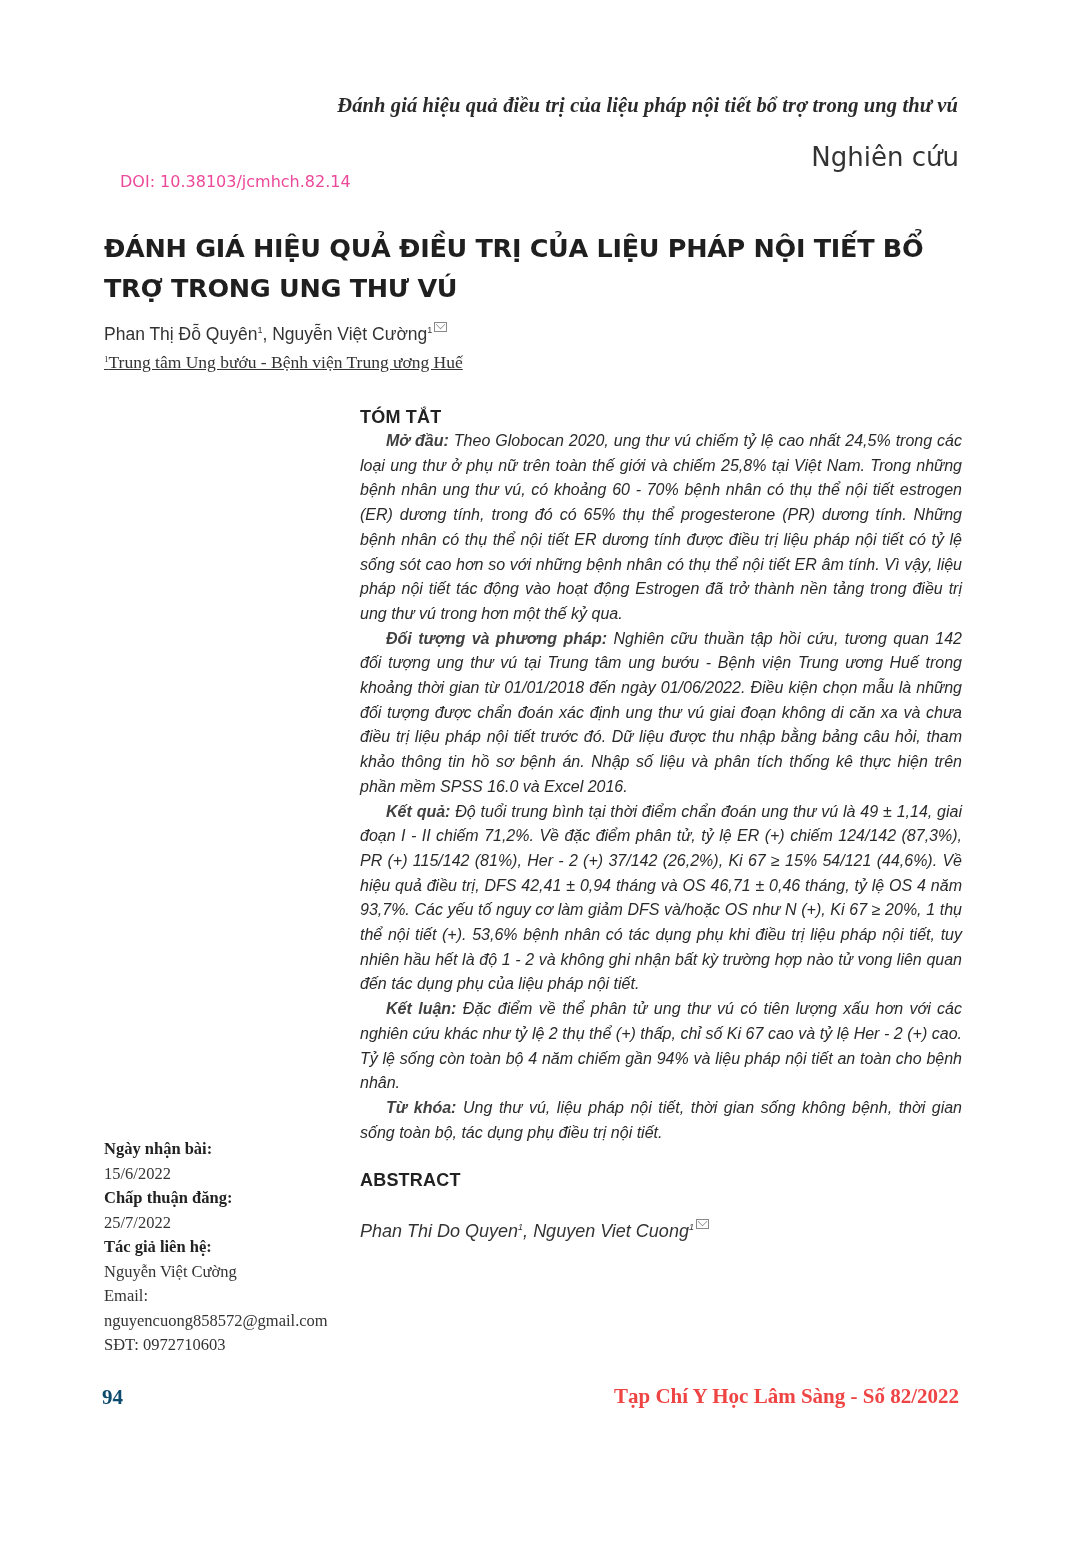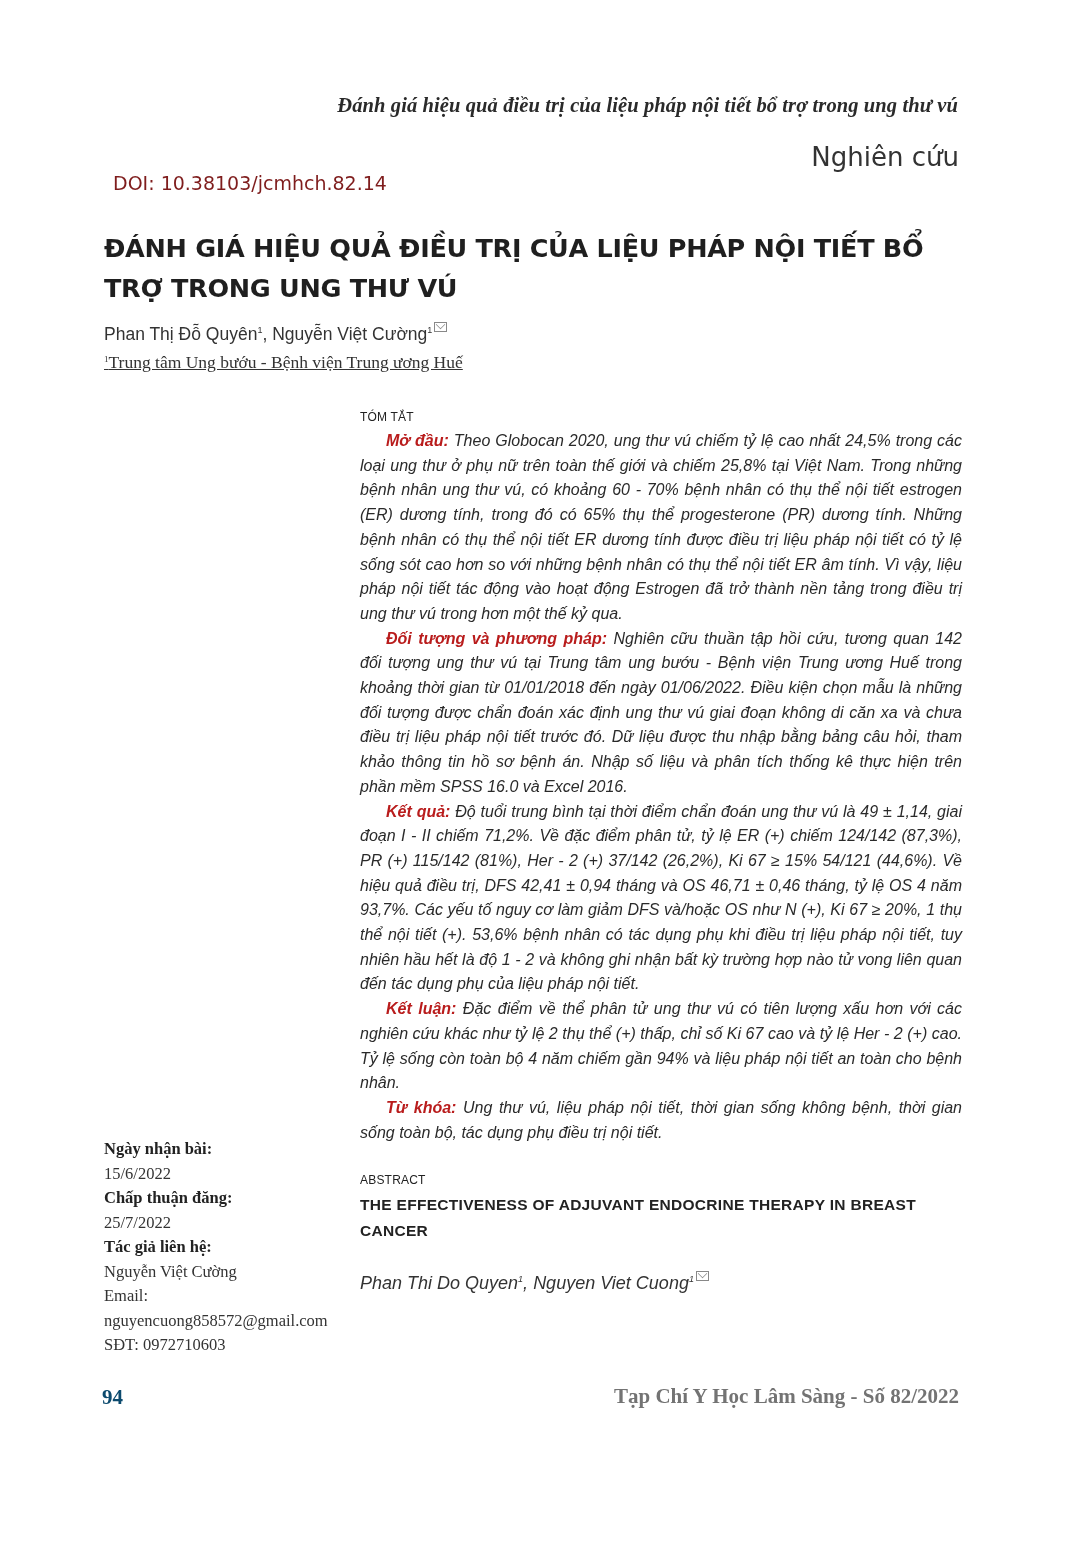--- a/index.html
+++ b/index.html
@@ -5,22 +5,22 @@
     html, body { margin: 0; padding: 0; background: #ffffff; }
     body { width: 1090px; height: 1541px; position: relative; overflow: hidden; color: #222; }
 
     .running-head {
       position: absolute; top: 94px; right: 132px;
       font-family: "Liberation Serif", "DejaVu Serif", serif;
       font-style: italic; font-weight: bold; font-size: 20.5px; color: #2a2a2a;
       letter-spacing: 0.1px;
     }
     .doi {
-      position: absolute; top: 172px; left: 113px;
-      font-family: "DejaVu Sans", sans-serif; font-size: 19px; color: #7f1d1d;
+      position: absolute; top: 172px; left: 120px;
+      font-family: "DejaVu Sans", sans-serif; font-size: 16px; color: #ec4899;
     }
     .section-type {
       position: absolute; top: 142px; right: 131px;
       font-family: "DejaVu Sans", sans-serif; font-size: 26px; color: #333; font-weight: normal;
     }
     .title {
       position: absolute; top: 228px; left: 104px; width: 870px;
       font-family: "DejaVu Sans", sans-serif; font-weight: bold; font-size: 25.5px;
       line-height: 40px; color: #1f1f1f; letter-spacing: -0.3px;
     }
@@ -43,35 +43,35 @@
     .side-meta {
       position: absolute; top: 1137px; left: 104px; width: 250px;
       font-family: "Liberation Serif", "DejaVu Serif", serif; font-size: 16.5px; line-height: 24.5px; color: #333;
     }
     .side-meta .label { font-weight: bold; color: #222; }
 
     .abstract-col {
       position: absolute; top: 405px; left: 360px; width: 602px;
       font-family: "Liberation Sans", sans-serif; font-size: 16px; line-height: 24.7px; color: #2a2a2a;
     }
-    .col-heading { font-weight: normal; font-style: normal; font-size: 12px; color: #222; margin: 0; line-height: 24px; letter-spacing: 0.2px; }
+    .col-heading { font-weight: bold; font-style: normal; font-size: 18px; color: #222; margin: 0; line-height: 24px; letter-spacing: 0.2px; }
     .para { margin: 0; text-align: justify; font-style: italic; text-indent: 26px; }
-    .para .lead { font-weight: bold; color: #b91c1c; }
+    .para .lead { font-weight: bold; color: #404040; }
     .abstract-head { margin-top: 23px; }
     .en-title { font-weight: bold; font-size: 15.5px; line-height: 26px; color: #222; margin: 0; letter-spacing: 0.3px; }
     .en-authors { margin-top: 22px; font-style: italic; font-size: 18px; color: #333; line-height: 26px; }
     .en-intro { margin-top: 4px; }
 
     .footer-page {
       position: absolute; top: 1385px; left: 102px;
       font-family: "Liberation Serif", "DejaVu Serif", serif; font-weight: bold; font-size: 21px; color: #0c4a6e;
     }
     .footer-journal {
       position: absolute; top: 1384px; right: 131px;
-      font-family: "Liberation Serif", "DejaVu Serif", serif; font-weight: bold; font-size: 21px; color: #737373;
+      font-family: "Liberation Serif", "DejaVu Serif", serif; font-weight: bold; font-size: 21px; color: #ef4444;
     }
   </style>
 </head>
 <body>
 
 <div class="running-head">Đánh giá hiệu quả điều trị của liệu pháp nội tiết bổ trợ trong ung thư vú</div>
 
 <div class="doi">DOI: 10.38103/jcmhch.82.14</div>
 <div class="section-type">Nghiên cứu</div>
 
@@ -98,21 +98,20 @@
     <span class="lead">Kết quả:</span><span> Độ tuổi trung bình tại thời điểm chẩn đoán ung thư vú là 49 ± 1,14, giai đoạn I - II chiếm 71,2%. Về đặc điểm phân tử, tỷ lệ ER (+) chiếm 124/142 (87,3%), PR (+) 115/142 (81%), Her - 2 (+) 37/142 (26,2%), Ki 67 ≥ 15% 54/121 (44,6%). Về hiệu quả điều trị, DFS 42,41 ± 0,94 tháng và OS 46,71 ± 0,46 tháng, tỷ lệ OS 4 năm 93,7%. Các yếu tố nguy cơ làm giảm DFS và/hoặc OS như N (+), Ki 67 ≥ 20%, 1 thụ thể nội tiết (+). 53,6% bệnh nhân có tác dụng phụ khi điều trị liệu pháp nội tiết, tuy nhiên hầu hết là độ 1 - 2 và không ghi nhận bất kỳ trường hợp nào tử vong liên quan đến tác dụng phụ của liệu pháp nội tiết.</span>
   </p>
   <p class="para">
     <span class="lead">Kết luận:</span><span> Đặc điểm về thể phân tử ung thư vú có tiên lượng xấu hơn với các nghiên cứu khác như tỷ lệ 2 thụ thể (+) thấp, chỉ số Ki 67 cao và tỷ lệ Her - 2 (+) cao. Tỷ lệ sống còn toàn bộ 4 năm chiếm gần 94% và liệu pháp nội tiết an toàn cho bệnh nhân.</span>
   </p>
   <p class="para">
     <span class="lead">Từ khóa:</span><span> Ung thư vú, liệu pháp nội tiết, thời gian sống không bệnh, thời gian sống toàn bộ, tác dụng phụ điều trị nội tiết.</span>
   </p>
 
   <p class="col-heading abstract-head">ABSTRACT</p>
-  <p class="en-title">THE EFFECTIVENESS OF ADJUVANT ENDOCRINE THERAPY IN BREAST CANCER</p>
 
   <div class="en-authors">
     <span>Phan Thi Do Quyen</span><sup>1</sup><span>, </span><span>Nguyen Viet Cuong</span><sup>1</sup><span class="envelope"></span>
   </div>
 
 </div>
 
 <div class="side-meta">
   <div class="label">Ngày nhận bài:</div>
   <div>15/6/2022</div>

